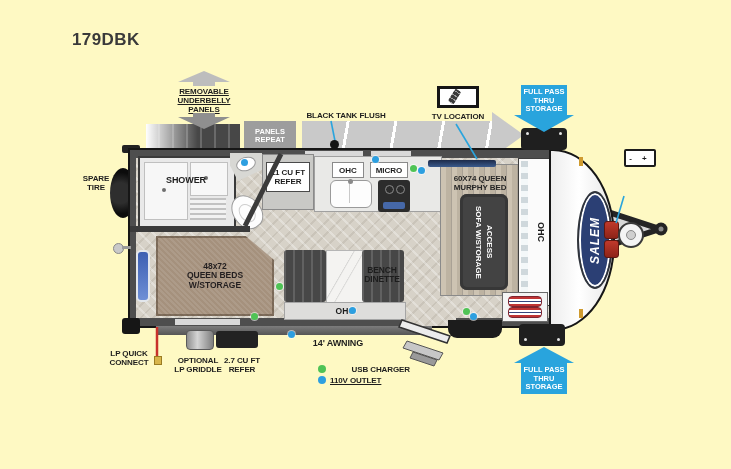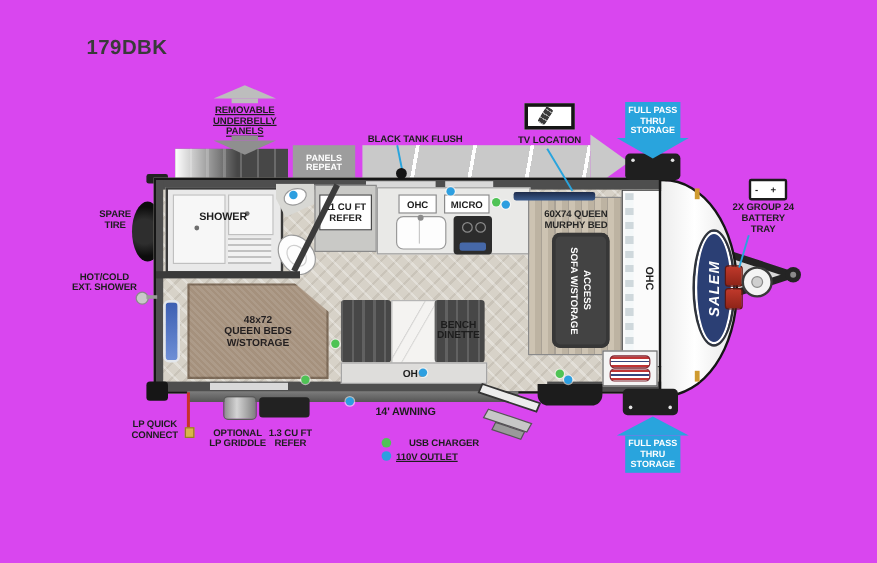--- a/index.html
+++ b/index.html
@@ -1,16 +1,16 @@
 <!DOCTYPE html>
 <html><head>
 <meta charset="utf-8">
 <style>
   html,body{margin:0;padding:0;background:#fff;}
-  .stage{position:relative;width:731px;height:469px;background:#d946ef;overflow:hidden;
+  .stage{position:relative;width:731px;height:469px;background:#fef9c3;overflow:hidden;
          font-family:"Liberation Sans",sans-serif;}
   .abs{position:absolute;}
   .lbl{position:absolute;font-weight:700;color:#1d1d1d;font-size:8px;line-height:9px;
        text-align:center;white-space:pre-line;letter-spacing:-0.1px;z-index:7;}
   .wlbl{color:#fff;}
   .dot{position:absolute;width:7px;height:7px;border-radius:50%;z-index:7;
        box-shadow:0 0 0 1px rgba(255,255,255,.55);}
   .dot.green{background:#4fc355;}
   .dot.blue{background:#2d9fe0;}
   .blue-arrow-body{position:absolute;background:#29a4dd;color:#fff;font-weight:700;
@@ -60,22 +60,20 @@
   <div class="blue-arrow-body ml" style="left:521px;top:85px;width:46px;height:27px;">FULL PASS
 THRU
 STORAGE</div>
   <div class="tri" style="left:514px;top:115px;border-left:30px solid transparent;border-right:30px solid transparent;border-top:17px solid #29a4dd;"></div>
 
   <div class="abs" style="left:110px;top:168px;width:26px;height:50px;border-radius:50%;z-index:1;
               background:radial-gradient(circle at 40% 50%,#2e2e2e 0 35%,#0c0c0c 70%);"></div>
   <div class="lbl" style="left:72px;top:174px;width:48px;">SPARE
 TIRE</div>
 
-  <div class="lbl" style="left:42px;top:226px;width:90px;">HOT/COLD
-EXT. SHOWER</div>
   <div class="abs" style="left:113px;top:243px;width:9px;height:9px;border-radius:50%;background:#c9c9c9;border:1px solid #8a8a8a;z-index:3;"></div>
   <div class="abs" style="left:122px;top:246px;width:9px;height:3px;background:#9a9a9a;z-index:3;"></div>
 
   <div class="abs" style="left:128px;top:148px;width:424px;height:176px;border:2px solid #161616;z-index:2;
               background:#d7d2c8;
               background-image:repeating-linear-gradient(45deg,rgba(255,255,255,.30) 0 2px,transparent 2px 9px),
                                repeating-linear-gradient(-45deg,rgba(120,110,95,.14) 0 2px,transparent 2px 9px);">
 
     <div class="wall" style="left:0;top:0;width:424px;height:8px;"></div>
     <div class="win" style="left:175px;top:1px;width:58px;height:6px;"></div>
@@ -203,23 +201,20 @@
   <div class="abs" style="left:604px;top:240px;width:13px;height:16px;border-radius:3px;z-index:3;
               background:linear-gradient(180deg,#c0392b,#8e2418);border:1px solid #5f1710;"></div>
   <div class="abs" style="left:618px;top:222px;width:22px;height:22px;border-radius:50%;background:#f4f4f4;border:2px solid #3a3a3a;z-index:3;">
     <div class="abs" style="left:6px;top:6px;width:8px;height:8px;border-radius:50%;background:#cfcfcf;border:1px solid #8a8a8a;"></div>
   </div>
 
   <div class="abs" style="left:624px;top:149px;width:28px;height:14px;background:#fff;border:2px solid #1c1c1c;border-radius:2px;z-index:7;
               display:flex;align-items:center;justify-content:center;">
     <span style="font-weight:700;font-size:8px;letter-spacing:4px;color:#1c1c1c;">- +</span>
   </div>
-  <div class="lbl" style="left:604px;top:168px;width:64px;">2X GROUP 24
-BATTERY
-TRAY</div>
 
   <div class="abs" style="left:521px;top:128px;width:46px;height:22px;background:#1f1f1f;border-radius:4px;z-index:3;">
     <div class="abs" style="left:5px;top:4px;width:3px;height:3px;border-radius:50%;background:#e4e4e4;"></div>
     <div class="abs" style="left:38px;top:4px;width:3px;height:3px;border-radius:50%;background:#e4e4e4;"></div>
   </div>
   <div class="abs" style="left:519px;top:324px;width:46px;height:22px;background:#1f1f1f;border-radius:4px;z-index:3;">
     <div class="abs" style="left:5px;top:14px;width:3px;height:3px;border-radius:50%;background:#e4e4e4;"></div>
     <div class="abs" style="left:38px;top:14px;width:3px;height:3px;border-radius:50%;background:#e4e4e4;"></div>
   </div>
 
@@ -233,25 +228,25 @@
 
   <div class="lbl" style="left:92px;top:349px;width:74px;">LP QUICK
 CONNECT</div>
   <div class="abs" style="left:154px;top:356px;width:6px;height:7px;background:#d8b54a;border:1px solid #9a7c22;z-index:7;"></div>
 
   <div class="abs" style="left:186px;top:330px;width:26px;height:18px;border-radius:4px;z-index:3;
               background:linear-gradient(90deg,#8f8f8f,#d4d4d4 40%,#7f7f7f);border:1px solid #5a5a5a;"></div>
   <div class="lbl" style="left:170px;top:356px;width:56px;">OPTIONAL
 LP GRIDDLE</div>
   <div class="abs" style="left:216px;top:331px;width:42px;height:17px;background:#222;border-radius:3px;z-index:3;"></div>
-  <div class="lbl" style="left:218px;top:356px;width:48px;">1.3 CU FT
+  <div class="lbl" style="left:218px;top:356px;width:48px;">2.7 CU FT
 REFER</div>
 
   <div class="abs" style="left:318px;top:365px;width:8px;height:8px;border-radius:50%;background:#4fc355;z-index:7;"></div>
-  <div class="lbl" style="left:330px;top:365px;width:80px;text-align:center;">USB CHARGER</div>
+  <div class="lbl" style="left:330px;top:365px;width:80px;text-align:right;">USB CHARGER</div>
   <div class="abs" style="left:318px;top:376px;width:8px;height:8px;border-radius:50%;background:#2d9fe0;z-index:7;"></div>
   <div class="lbl" style="left:330px;top:376px;width:80px;text-align:left;text-decoration:underline;">110V OUTLET</div>
 
   <div class="tri" style="left:514px;top:347px;border-left:30px solid transparent;border-right:30px solid transparent;border-bottom:16px solid #29a4dd;"></div>
   <div class="blue-arrow-body ml" style="left:521px;top:363px;width:46px;height:28px;">FULL PASS
 THRU
 STORAGE</div>
 
   <div class="dot blue" style="left:241px;top:159px;"></div>
   <div class="dot blue" style="left:372px;top:156px;"></div>

